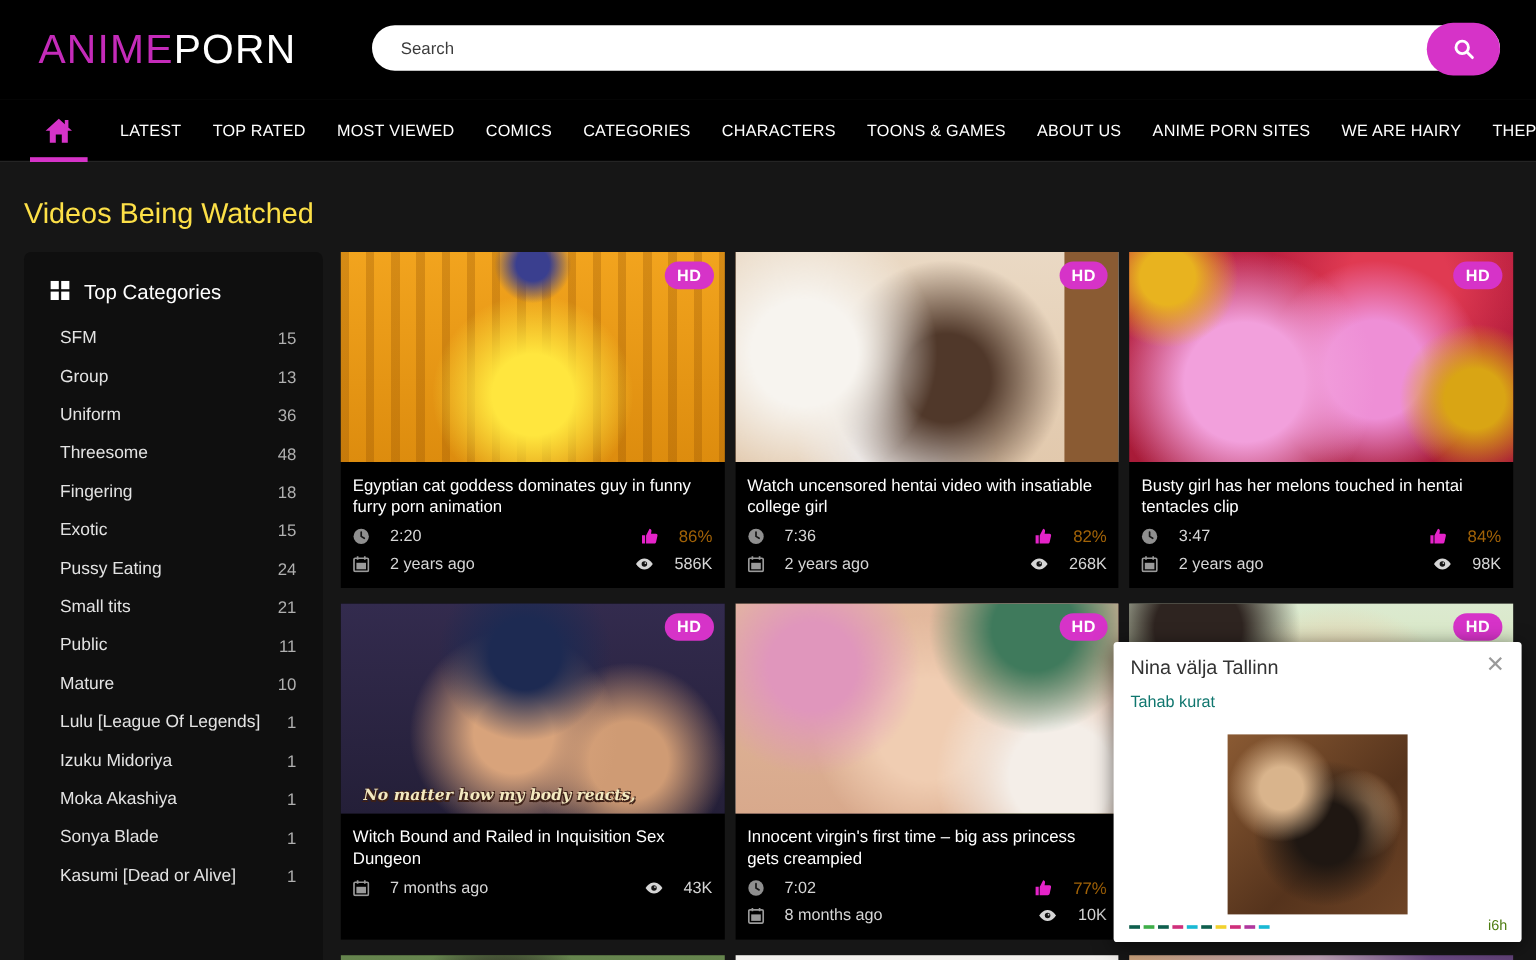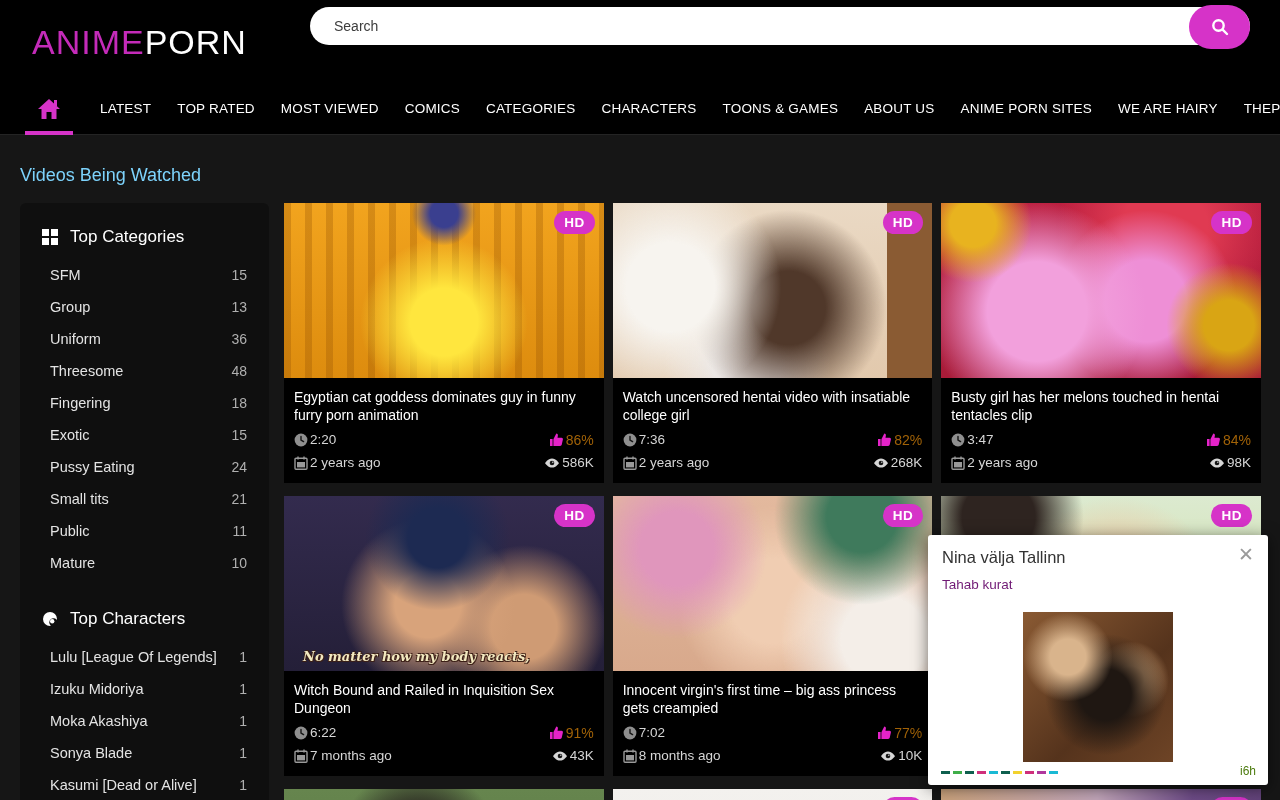--- a/index.html
+++ b/index.html
@@ -5,48 +5,48 @@
   * { margin:0; padding:0; box-sizing:border-box; }
   html,body { width:1280px; height:800px; overflow:hidden; background:#161616;
     font-family:"Liberation Sans", sans-serif; }
 
   
   .header { position:relative; height:83px; background:#000; }
   .logo { position:absolute; left:32px; top:50%; transform:translateY(-50%);
     font-size:34px; font-weight:400; letter-spacing:1px; cursor:pointer; }
   .logo .p1 { color:#c42bb9; }
   .logo .p2 { color:#fff; }
-  .search-wrap { position:absolute; left:310px; right:30px; top:7px; height:40px; }
+  .search-wrap { position:absolute; left:310px; right:30px; top:21px; height:40px; }
   .search-input { width:100%; height:38px; border:none; border-radius:19px;
     padding:0 75px 0 24px; font-size:14px; color:#222; background:#fff; outline:none;
     font-family:"Liberation Sans", sans-serif; }
   .search-input::placeholder { color:#3c3c3c; }
   .search-btn { position:absolute; right:0; top:-2px; width:61px; height:44px;
     border:none; border-radius:22px; background:#d633c8; cursor:pointer;
     display:flex; align-items:center; justify-content:center; }
 
   
   .nav { height:52px; background:#000; border-bottom:1px solid #242424;
     display:flex; align-items:center; padding-left:24px; gap:26px; }
   .nav-home { position:relative; height:52px; display:flex; align-items:center;
     padding:0 13px; cursor:pointer; }
   .nav-home .active-bar { position:absolute; left:1px; right:1px; bottom:0;
     height:4px; background:#d633c8; }
   .nav-link { color:#fff; font-size:13.5px; letter-spacing:.2px; cursor:pointer;
     white-space:nowrap; }
 
   
   .main { padding:0 19px 0 20px; }
-  .page-title { margin:30px 0 17px; font-size:18px; font-weight:400; color:#7dd3fc; }
+  .page-title { margin:30px 0 17px; font-size:24px; font-weight:400; color:#fde047; }
   .content { display:flex; gap:15px; align-items:flex-start; }
 
   
   .sidebar { width:249px; min-width:249px; background:#0f0f0f; border-radius:6px;
     padding:24px 20px 60px; min-height:720px; }
-  .side-head { display:flex; align-items:center; gap:12px; color:#fff;
+  .side-head { display:flex; align-items:flex-start; gap:12px; color:#fff;
     font-size:17px; margin:0 0 12px 2px; }
   .side-head.second { margin-top:30px; }
   .side-list { padding-left:10px; padding-right:2px; }
   .side-item { display:flex; justify-content:space-between; align-items:center;
     height:32px; cursor:pointer; }
   .side-item .lbl { color:#e3e3e3; font-size:14.5px; }
   .side-item .cnt { color:#b0b0b0; font-size:14px; }
 
   
   .grid { flex:1; display:grid; grid-template-columns:repeat(3,1fr);
@@ -57,21 +57,21 @@
     font-size:13.5px; font-weight:bold; padding:4px 10px; border-radius:14px;
     letter-spacing:.5px; }
   .thumb-caption { position:absolute; bottom:7px; left:0; width:100%;
     font-family:"DejaVu Serif", serif; font-style:italic;
     font-weight:bold; font-size:13px; color:#f3e9c0;
     text-shadow:1px 1px 0 #3c2017, -1px 1px 0 #3c2017, 1px -1px 0 #3c2017;padding-left:19px; }
   .meta { padding:10px 10px 9px; }
   .v-title { font-size:14px; line-height:18px; color:#fff; min-height:36px;
     margin-bottom:4px; font-weight:400; }
   .meta-row { display:flex; justify-content:space-between; align-items:center; height:23px; }
-  .m-left,.m-right { display:flex; align-items:center; gap:2px; }
+  .m-left,.m-right { display:flex; align-items:center; gap:17px; }
   .m-text { color:#d6d6d6; font-size:13.5px; }
   .m-rating { color:#a16207; font-size:14px; }
 
   
   .thumb-1 { background:
     radial-gradient(circle at 50% 6%, #3a3f8f 0 6%, rgba(58,63,143,0) 14%),
     radial-gradient(circle at 50% 68%, #ffe63e 0 17%, rgba(255,230,62,0) 42%),
     repeating-linear-gradient(90deg, rgba(140,75,0,.28) 0 7px, rgba(0,0,0,0) 7px 21px),
     linear-gradient(180deg,#f2a41e 0%, #dd8c0e 100%); }
   .thumb-2 { background:
@@ -111,21 +111,21 @@
     linear-gradient(180deg,#f3f1ee 0%, #ece9e4 100%); }
   .thumb-9 { background:
     linear-gradient(100deg, #caa27c 0%, #c0a4b8 45%, #6d4b86 72%, #5d3f74 100%); }
 
   
   .popup { position:fixed; right:12px; bottom:15px; width:340px; height:250px;
     background:#fff; border-radius:3px; box-shadow:0 3px 16px rgba(0,0,0,.55); z-index:50; }
   .popup-title { position:absolute; left:14px; top:13px; font-size:16.5px; color:#333; }
   .popup-close { position:absolute; right:10px; top:6px; color:#9a9a9a; font-size:19px;
     cursor:pointer; line-height:1; padding:4px; }
-  .popup-sub { position:absolute; left:14px; top:42px; font-size:13.5px; color:#701a75; }
+  .popup-sub { position:absolute; left:14px; top:42px; font-size:13.5px; color:#0f766e; }
   .popup-img { position:absolute; left:50%; transform:translateX(-50%); top:77px;
     width:150px; height:150px; background:
       radial-gradient(circle at 30% 30%, #d9b48c 0 12%, rgba(217,180,140,0) 30%),
       radial-gradient(circle at 55% 55%, #1f1712 0 22%, rgba(31,23,18,0) 52%),
       radial-gradient(circle at 72% 45%, #c49a70 0 10%, rgba(196,154,112,0) 28%),
       linear-gradient(135deg,#8a5a33 0%, #55331c 60%, #6e4426 100%); }
   .popup-dashes { position:absolute; left:13px; bottom:11px; display:flex; gap:3px; }
   .dash { width:9px; height:3px; background:#888; }
   .popup-time { position:absolute; right:12px; bottom:7px; color:#4d7c0f; font-size:12px; }
 
@@ -225,30 +225,20 @@
         <div class="side-item">
             <span class="lbl">Public</span>
             <span class="cnt">11</span>
           </div>
         <div class="side-item">
             <span class="lbl">Mature</span>
             <span class="cnt">10</span>
           </div>
       </div>
 
-      <div class="side-head second">
-        <span class="icon">
-          <svg width="16" height="16" viewBox="0 0 16 16">
-              <circle cx="8" cy="8" r="7" fill="#fff"></circle>
-              <circle cx="11.5" cy="11.5" r="4.2" fill="#0f0f0f"></circle>
-              <circle cx="10.2" cy="10.2" r="2.2" fill="#fff"></circle>
-            </svg>
-        </span>
-        <span>Top Characters</span>
-      </div>
       <div class="side-list">
         <div class="side-item">
             <span class="lbl">Lulu [League Of Legends]</span>
             <span class="cnt">1</span>
           </div>
         <div class="side-item">
             <span class="lbl">Izuku Midoriya</span>
             <span class="cnt">1</span>
           </div>
         <div class="side-item">
@@ -421,39 +411,20 @@
         </div>
       </div>
 
       <div class="card">
         <div class="thumb thumb-4">
           <span class="badge-hd">HD</span>
           <span class="thumb-caption">No matter how my body reacts,</span>
         </div>
         <div class="meta">
           <div class="v-title">Witch Bound and Railed in Inquisition Sex Dungeon</div>
-          <div class="meta-row">
-            <span class="m-left">
-                <span class="icon">
-                  <svg width="14" height="14" viewBox="0 0 14 14">
-                    <circle cx="7" cy="7" r="6.4" fill="#8f8f8f"></circle>
-                    <path d="M7 3.4V7l2.6 1.6" stroke="#151515" stroke-width="1.4" fill="none" stroke-linecap="round"></path>
-                  </svg>
-                </span>
-                <span class="m-text">6:22</span>
-              </span>
-            <span class="m-right">
-                <span class="icon">
-                  <svg width="15" height="14" viewBox="0 0 15 14">
-                    <path d="M1 6h2.6v7H1zM4.4 13V6.2L7.3.6c1 .1 1.6.8 1.6 1.8L8.5 4.8h4.1c.9 0 1.5.8 1.3 1.6l-1.2 5.4c-.2.7-.8 1.2-1.5 1.2z" fill="#e523c9"></path>
-                  </svg>
-                </span>
-                <span class="m-rating">91%</span>
-              </span>
-          </div>
           <div class="meta-row">
             <span class="m-left">
                 <span class="icon">
                   <svg width="14" height="14" viewBox="0 0 14 14">
                     <rect x="1" y="2.2" width="12" height="11" rx="1" fill="none" stroke="#9a9a9a" stroke-width="1.4"></rect>
                     <line x1="4" y1="0.6" x2="4" y2="3.4" stroke="#9a9a9a" stroke-width="1.4"></line>
                     <line x1="10" y1="0.6" x2="10" y2="3.4" stroke="#9a9a9a" stroke-width="1.4"></line>
                     <rect x="3" y="6" width="8" height="5.4" fill="#9a9a9a"></rect>
                   </svg>
                 </span>

